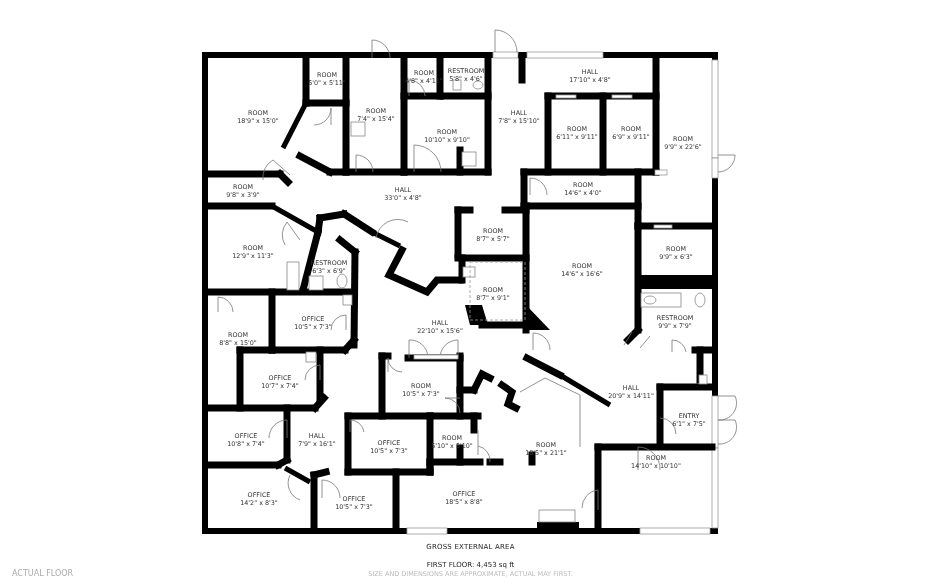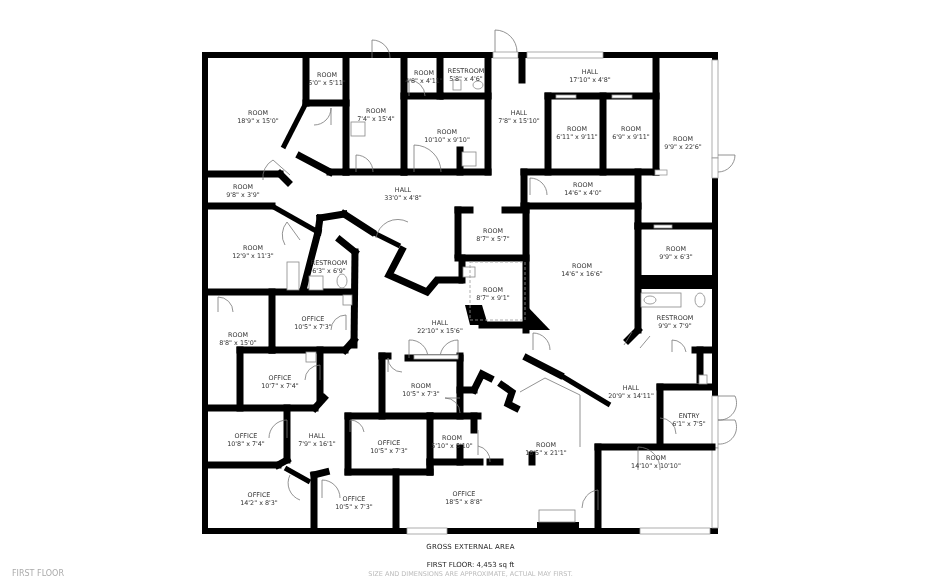--- a/index.html
+++ b/index.html
@@ -358,13 +358,13 @@
         <text class="lbl" x="464" y="496">OFFICE</text>
         <text class="lbl" x="464" y="504">18'5" x 8'8"</text>
       </g>
   </g>
 </svg>
 
 <div class="footer f1">GROSS EXTERNAL AREA</div>
 <div class="footer f2">TOTAL: 4,453 sq ft</div>
 <div class="footer f3">FIRST FLOOR: 4,453 sq ft</div>
 <div class="footer f4">SIZE AND DIMENSIONS ARE APPROXIMATE, ACTUAL MAY FIRST.</div>
-<div class="floor-name">FIRST FLOOR</div>
+<div class="floor-name">ACTUAL FLOOR</div>
 
 </body></html>

